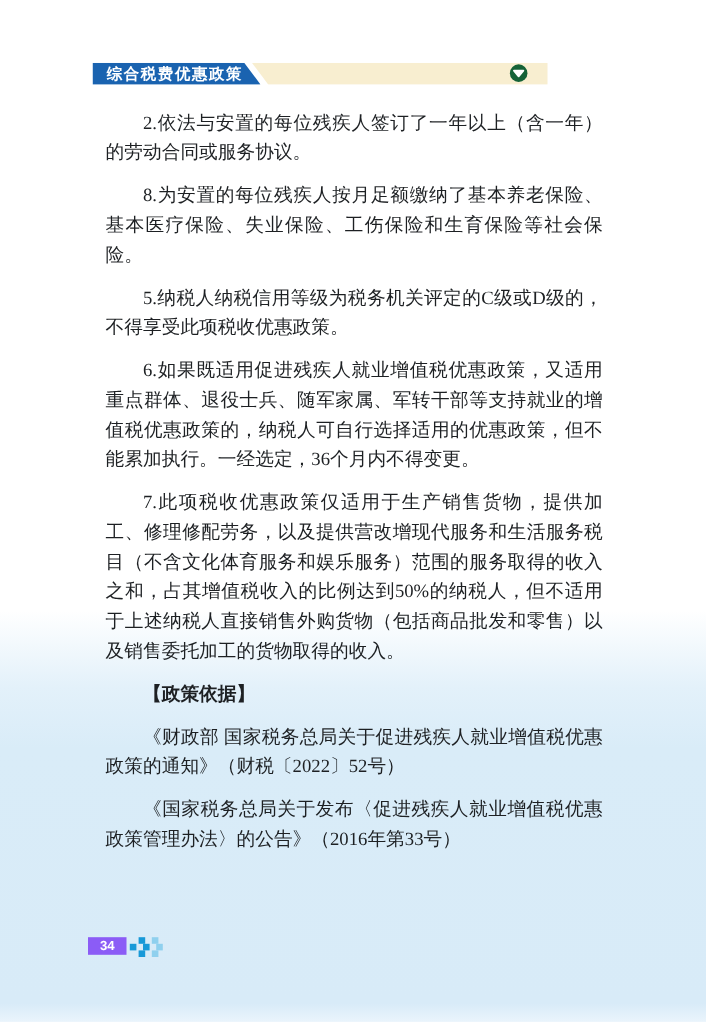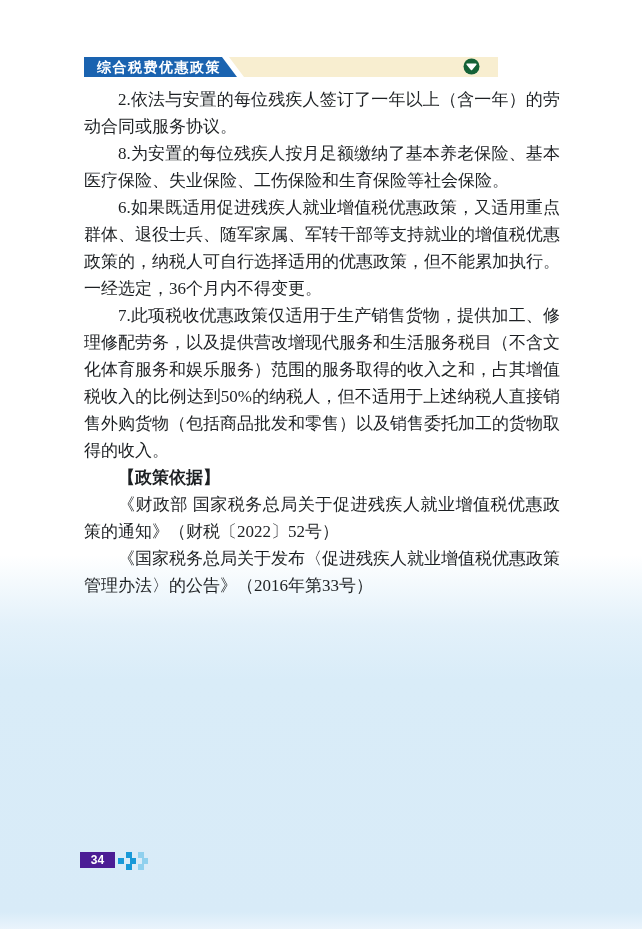--- a/index.html
+++ b/index.html
@@ -47,34 +47,34 @@
   
   .content {
     position: absolute; left: 84px; top: 86px;
     width: 476px;
     color: #1d2023;
     font-size: 17px;
     line-height: 27px;
     text-align: justify;
   }
   .content p {
-    margin: 0;
+    margin: 12px;
     text-indent: 2em;
   }
   .content p.heading {
     font-weight: bold;
     text-indent: 2em;
     font-family: Liberation Serif, serif;
   }
 
   
   .page-badge {
     position: absolute; left: 80px; top: 852px;
     width: 35px; height: 16px;
-    background: #4c1d95;
+    background: #8b5cf6;
     color: #ffffff;
     font-family: "Liberation Sans", "DejaVu Sans", sans-serif;
     font-weight: bold;
     font-size: 12px;
     line-height: 16px;
     text-align: center;
   }
   .px { position: absolute; width: 6px; height: 6px; }
   .px.b { background: #1899d8; }
   .px.l { background: #8fd0ee; }
@@ -93,20 +93,21 @@
 <div class="banner-strip"></div>
 <div class="banner-title">综合税费优惠政策</div>
 <svg class="banner-icon" viewBox="0 0 17 17">
   <circle cx="8.5" cy="8.5" r="8" fill="#156237"></circle>
   <path d="M4.2 6.2 L12.8 6.2 L8.5 11.4 Z" fill="#ffffff" stroke="#ffffff" stroke-width="1.6" stroke-linejoin="round"></path>
 </svg>
 
 <div class="content">
   <p>2.依法与安置的每位残疾人签订了一年以上（含一年）的劳动合同或服务协议。</p>
   <p>8.为安置的每位残疾人按月足额缴纳了基本养老保险、基本医疗保险、失业保险、工伤保险和生育保险等社会保险。</p>
+  <p>5.纳税人纳税信用等级为税务机关评定的C级或D级的，不得享受此项税收优惠政策。</p>
   <p>6.如果既适用促进残疾人就业增值税优惠政策，又适用重点群体、退役士兵、随军家属、军转干部等支持就业的增值税优惠政策的，纳税人可自行选择适用的优惠政策，但不能累加执行。一经选定，36个月内不得变更。</p>
   <p>7.此项税收优惠政策仅适用于生产销售货物，提供加工、修理修配劳务，以及提供营改增现代服务和生活服务税目（不含文化体育服务和娱乐服务）范围的服务取得的收入之和，占其增值税收入的比例达到50%的纳税人，但不适用于上述纳税人直接销售外购货物（包括商品批发和零售）以及销售委托加工的货物取得的收入。</p>
   <p class="heading">【政策依据】</p>
   <p>《财政部 国家税务总局关于促进残疾人就业增值税优惠政策的通知》（财税〔2022〕52号）</p>
   <p>《国家税务总局关于发布〈促进残疾人就业增值税优惠政策管理办法〉的公告》（2016年第33号）</p>
 </div>
 
 <div class="page-badge">34</div>
 <div class="px b px1"></div>
 <div class="px l px2"></div>

